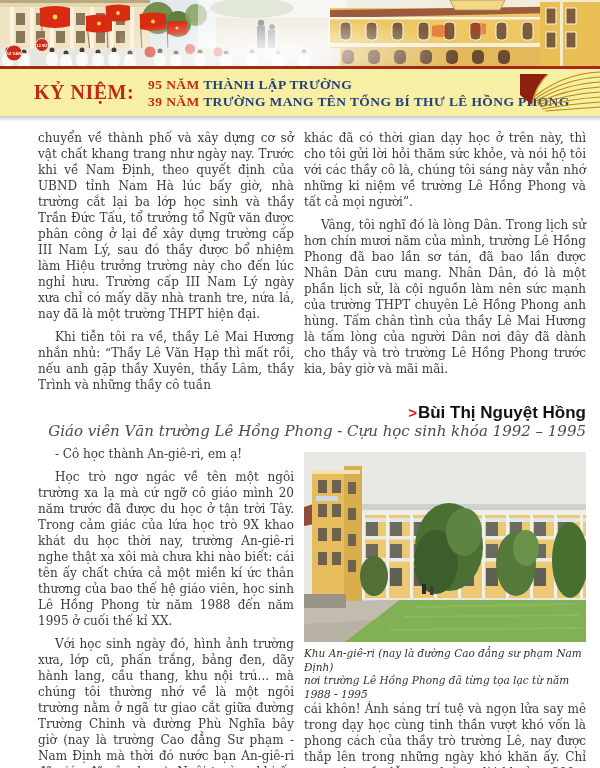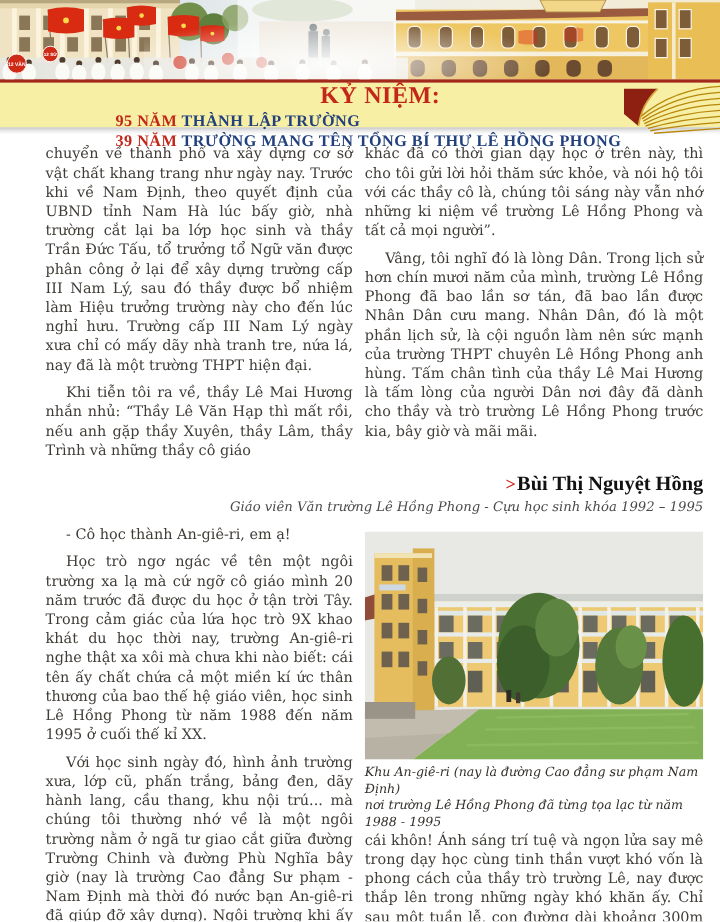--- a/index.html
+++ b/index.html
@@ -6,22 +6,22 @@
   .page{
     position:relative;width:600px;height:768px;background:#ffffff;
     overflow:hidden;font-family:"DejaVu Serif",serif;
   }
   
   .header-collage{height:66px;width:600px;overflow:hidden;}
   .header-collage svg{display:block;}
   .divider-red{height:3px;background:#a32a1a;}
   
   .banner{
-    position:relative;height:37px;background:#f7efa3;
-    display:flex;align-items:center;flex-direction:column;
+    position:relative;height:47px;background:#f7efa3;
+    display:flex;align-items:center;
   }
   .banner-label{
     margin-left:34px;color:#c3271a;font-size:20px;font-weight:bold;
     font-family:"Liberation Serif",serif;letter-spacing:.5px;flex:0 0 auto;
   }
   .banner-lines{margin-left:14px;flex:0 0 auto;}
   .banner-line{
     font-family:"Liberation Serif",serif;font-weight:bold;
     font-size:13.5px;line-height:17px;color:#22407e;letter-spacing:.4px;white-space:nowrap;
   }
@@ -38,26 +38,26 @@
     text-align:justify;text-indent:17px;
   }
   .content p.noindent{text-indent:0;}
   
   .article-title{
     margin:10px 0 2px 0;text-align:center;
     font-family:"Liberation Sans",sans-serif;font-weight:bold;
     font-size:15px;line-height:18px;color:#1e8cc8;letter-spacing:-.2px;white-space:nowrap;
   }
   .byline{
-    text-align:right;font-family:Liberation Serif, serif;font-weight:bold;
+    text-align:right;font-family:Liberation Sans, sans-serif;font-weight:bold;
     font-size:17px;line-height:20px;color:#121212;margin:3px 0 0 0;
   }
   .byline .marker{color:#cc1f10;font-size:15px;margin-right:1px;}
   .credit{
-    text-align:right;font-style:italic;font-size:11px;line-height:13px;
+    text-align:right;font-style:italic;font-size:15px;line-height:13px;
     color:#4a4a4a;margin:2px 0 8px 0;
   }
   
   .photo-fig{margin:6px 0 0 0;}
   .photo-fig svg{display:block;}
   .photo-caption{
     margin-top:5px;font-style:italic;font-size:10.5px;line-height:13.5px;color:#33302c;
   }
   .photo-text{margin-top:9px;}
 </style>
@@ -265,21 +265,21 @@
       <path d="M78,5 C68,15 64,24 62,36" stroke="#d4a437" stroke-width="1.4" fill="none"></path>
     </svg>
   </div>
   <div class="banner-shadow"></div>
 
   <div class="content">
 
     <div class="cols">
       <div class="col-l">
         <p class="noindent">chuyển về thành phố và xây dựng cơ sở vật chất khang trang như ngày nay. Trước khi về Nam Định, theo quyết định của UBND tỉnh Nam Hà lúc bấy giờ, nhà trường cắt lại ba lớp học sinh và thầy Trần Đức Tấu, tổ trưởng tổ Ngữ văn được phân công ở lại để xây dựng trường cấp III Nam Lý, sau đó thầy được bổ nhiệm làm Hiệu trưởng trường này cho đến lúc nghỉ hưu. Trường cấp III Nam Lý ngày xưa chỉ có mấy dãy nhà tranh tre, nứa lá, nay đã là một trường THPT hiện đại.</p>
-        <p>Khi tiễn tôi ra về, thầy Lê Mai Hương nhắn nhủ: “Thầy Lê Văn Hạp thì mất rồi, nếu anh gặp thầy Xuyên, thầy Lâm, thầy Trình và những thầy cô giáo</p>
+        <p>Khi tiễn tôi ra về, thầy Lê Mai Hương nhắn nhủ: “Thầy Lê Văn Hạp thì mất rồi, nếu anh gặp thầy Xuyên, thầy Lâm, thầy Trình và những thầy cô tuần</p>
       </div>
       <div class="col-r">
         <p class="noindent">khác đã có thời gian dạy học ở trên này, thì cho tôi gửi lời hỏi thăm sức khỏe, và nói hộ tôi với các thầy cô là, chúng tôi sáng này vẫn nhớ những ki niệm về trường Lê Hồng Phong và tất cả mọi người”.</p>
         <p>Vâng, tôi nghĩ đó là lòng Dân. Trong lịch sử hơn chín mươi năm của mình, trường Lê Hồng Phong đã bao lần sơ tán, đã bao lần được Nhân Dân cưu mang. Nhân Dân, đó là một phần lịch sử, là cội nguồn làm nên sức mạnh của trường THPT chuyên Lê Hồng Phong anh hùng. Tấm chân tình của thầy Lê Mai Hương là tấm lòng của người Dân nơi đây đã dành cho thầy và trò trường Lê Hồng Phong trước kia, bây giờ và mãi mãi.</p>
       </div>
     </div>
 
     <div class="byline">
       <span class="marker">&gt;</span><span>Bùi Thị Nguyệt Hồng</span>
     </div>

